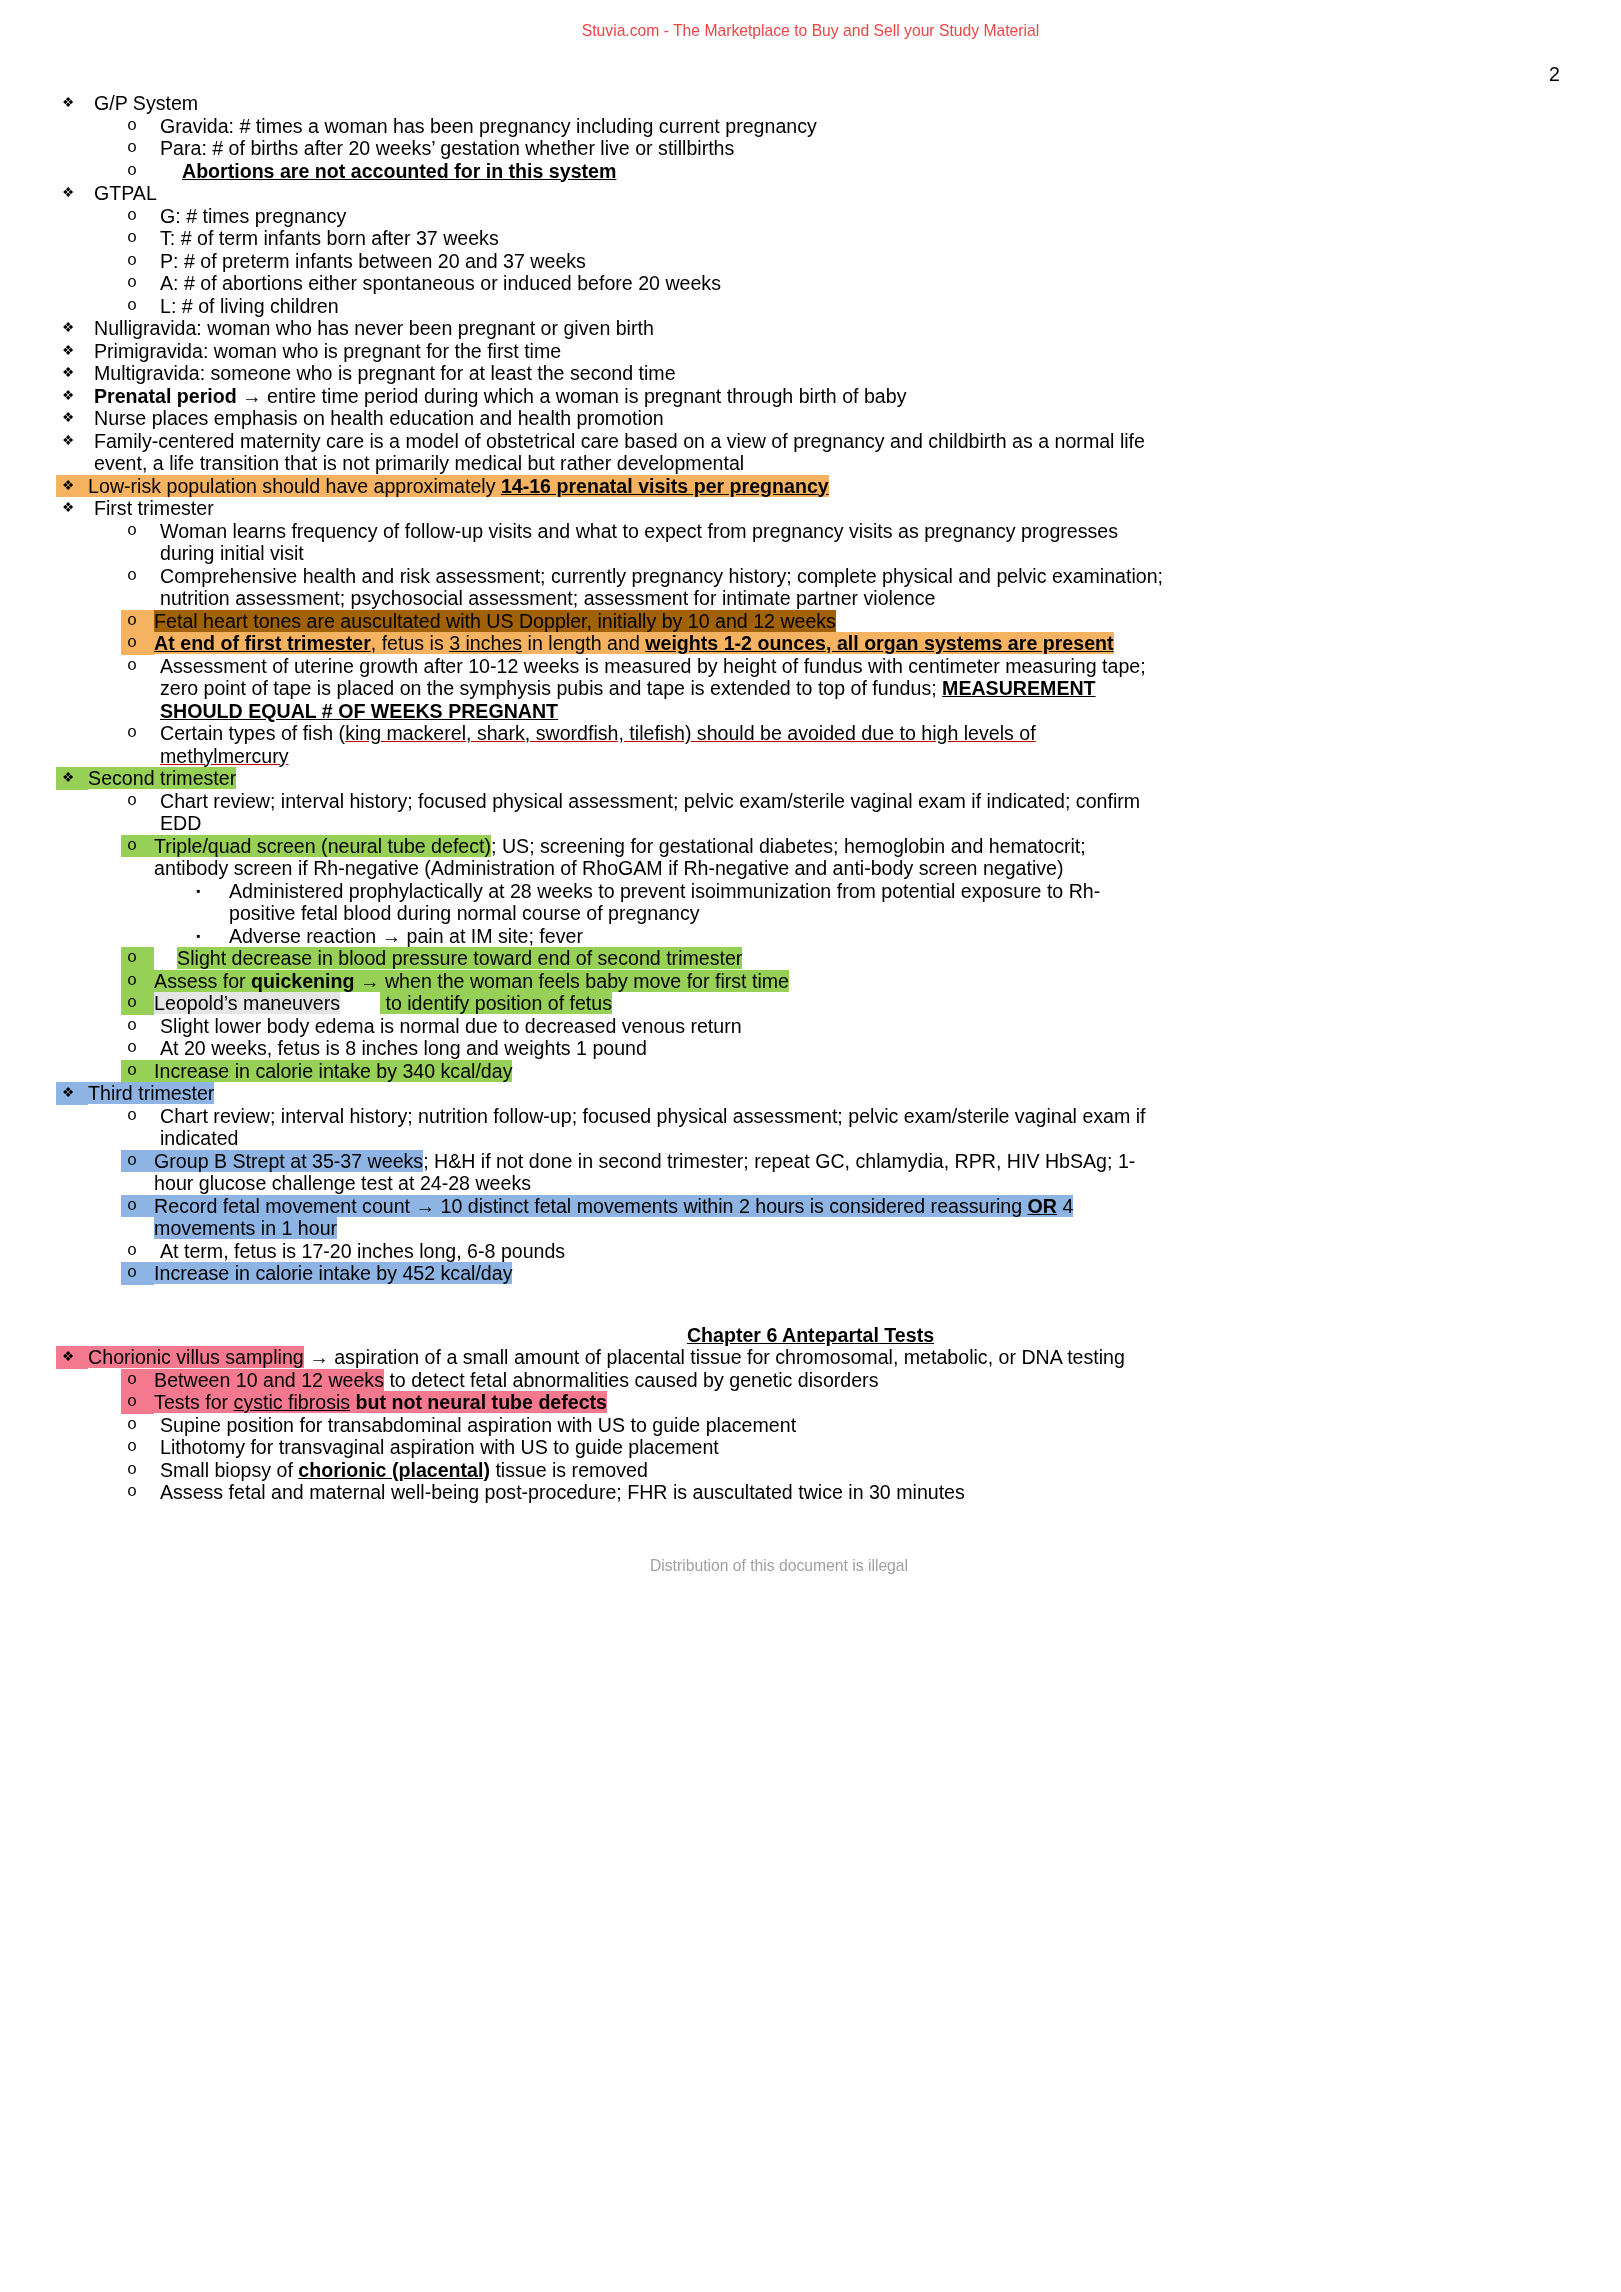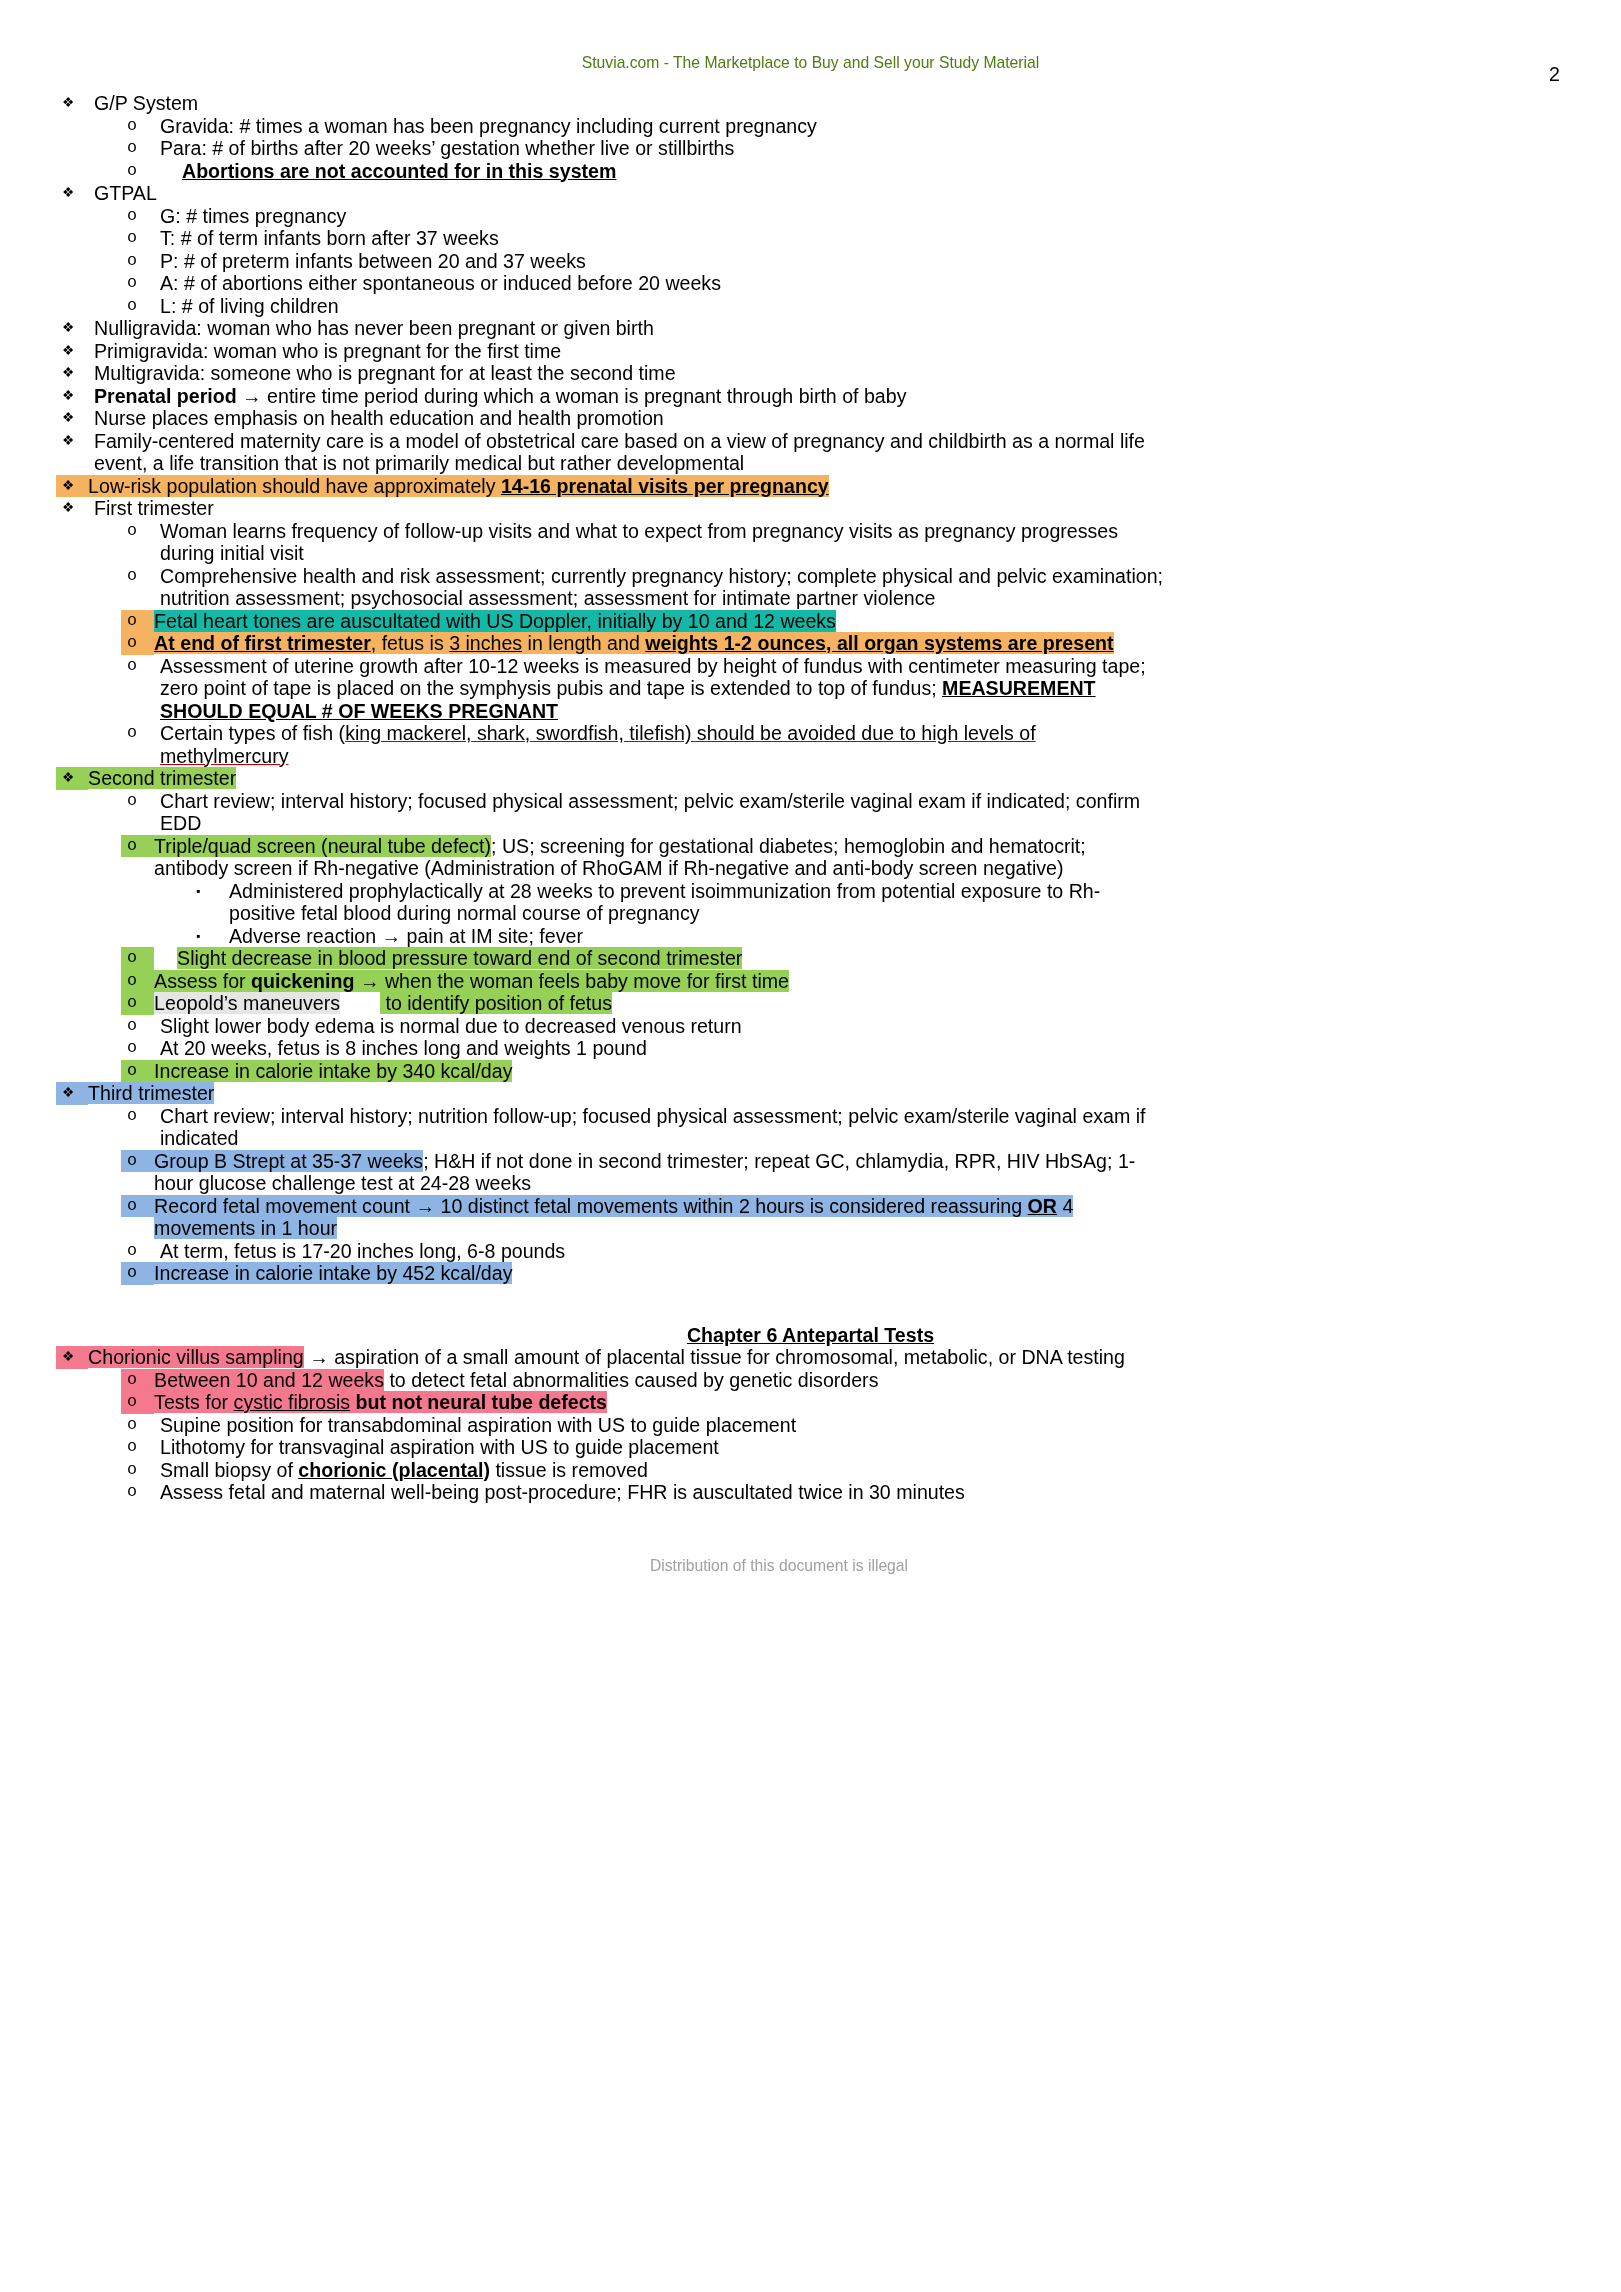--- a/index.html
+++ b/index.html
@@ -4,21 +4,21 @@
 <style>
   * { margin:0; padding:0; box-sizing:border-box; }
   html,body { background:#ffffff; }
   body {
     width:1621px; height:2293px; position:relative; overflow:hidden;
     font-family:"Liberation Sans","DejaVu Sans",sans-serif;
     color:#000000;
   }
   .page-header {
     position:absolute; top:21.6px; left:0; width:100%;
-    text-align:center; font-size:15.7px; color:#4d7c0f;margin-top:32px;
+    text-align:center; font-size:15.7px; color:#ef4444;
   }
   .page-number {
     position:absolute; top:63px; right:61px;
     font-size:19.6px; color:#000;
   }
   .content {
     position:absolute; top:92px; left:0; width:100%;
     padding-right:63px;
     font-size:19.6px; line-height:22.5px;
   }
@@ -123,21 +123,21 @@
       <span class="text"><span>Woman learns frequency of follow-up visits and what to expect from pregnancy visits as pregnancy progresses
 during initial visit</span></span>
     </div>
     <div class="item l2">
       <span class="bullet">o</span>
       <span class="text"><span>Comprehensive health and risk assessment; currently pregnancy history; complete physical and pelvic examination;
 nutrition assessment; psychosocial assessment; assessment for intimate partner violence</span></span>
     </div>
     <div class="item l2">
       <span class="bullet bullet-hl" style="background-color: rgb(245, 179, 98);">o</span>
-      <span class="text"><span style="background-color: #14b8a6;">Fetal heart tones are auscultated with US Doppler, initially by 10 and 12 weeks</span></span>
+      <span class="text"><span style="background-color: #a16207;">Fetal heart tones are auscultated with US Doppler, initially by 10 and 12 weeks</span></span>
     </div>
     <div class="item l2">
       <span class="bullet bullet-hl" style="background-color: rgb(245, 179, 98);">o</span>
       <span class="text"><span style="font-weight: bold; text-decoration-line: underline; background-color: rgb(245, 179, 98);">At end of first trimester</span><span style="background-color: rgb(245, 179, 98);">, fetus is </span><span style="text-decoration-line: underline; background-color: rgb(245, 179, 98);">3 inches</span><span style="background-color: rgb(245, 179, 98);"> in length and </span><span style="font-weight: bold; text-decoration-line: underline; background-color: rgb(245, 179, 98);">weights 1-2 ounces, all organ systems are present</span></span>
     </div>
     <div class="item l2">
       <span class="bullet">o</span>
       <span class="text"><span>Assessment of uterine growth after 10-12 weeks is measured by height of fundus with centimeter measuring tape;
 zero point of tape is placed on the symphysis pubis and tape is extended to top of fundus; </span><span style="font-weight: bold; text-decoration-line: underline;">MEASUREMENT
 SHOULD EQUAL # OF WEEKS PREGNANT</span></span>

